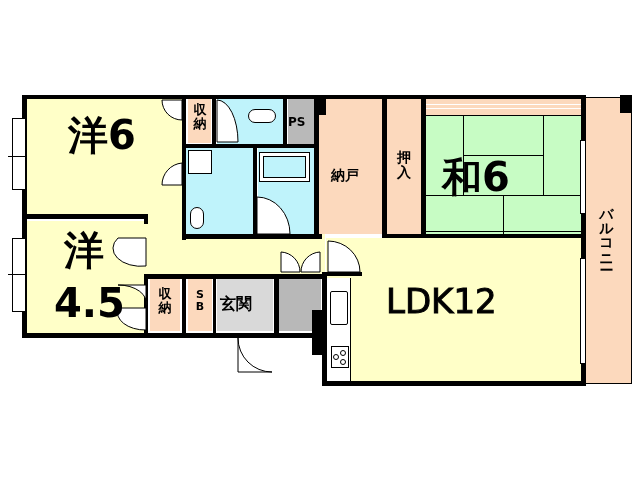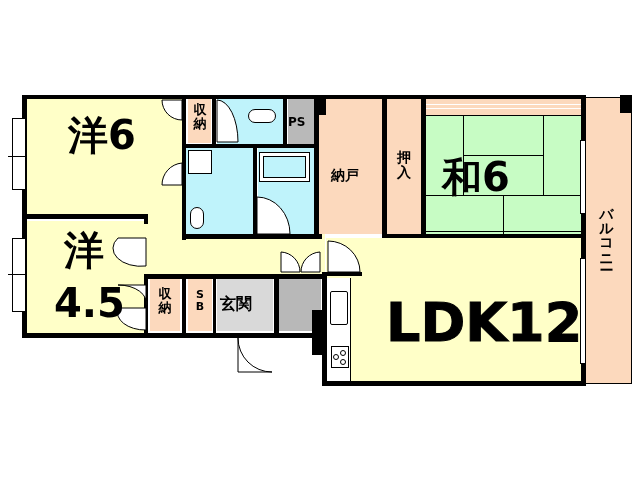--- a/index.html
+++ b/index.html
@@ -146,21 +146,21 @@
     <path d="M328 241 L328 272 L360 272 A32 31 0 0 0 328 241 Z"></path>
   </g>
 </svg>
 
 <div class="label big" style="left:68px;top:115px;">
   <span>洋</span><span>6</span>
 </div>
 <div class="label big" style="left:64px;top:230px;">洋</div>
 <div class="label big" style="left:54px;top:283px;">4.5</div>
 <div class="label big" style="left:442px;top:157px;">和6</div>
-<div class="label" style="left:386px;top:296px;font-size:54px;font-weight:bold;-webkit-text-stroke:1px #000;">LDK12</div>
+<div class="label" style="left:386px;top:284px;font-size:34px;font-weight:normal;-webkit-text-stroke:1px #000;">LDK12</div>
 
 <div class="vlabel" style="left:189px;top:103px;width:22px;font-size:13px;white-space:pre;">収
 納</div>
 <div class="vlabel" style="left:152px;top:287px;width:26px;font-size:13px;white-space:pre;">収
 納</div>
 <div class="label" style="left:288px;top:116px;font-size:12px;color:#000;">PS</div>
 <div class="label" style="left:331px;top:168px;font-size:14px;">納戸</div>
 <div class="vlabel" style="left:390px;top:150px;width:28px;font-size:14px;white-space:pre;">押
 入</div>
 <div class="vlabel" style="left:189px;top:289px;width:22px;font-size:11px;white-space:pre;">S

